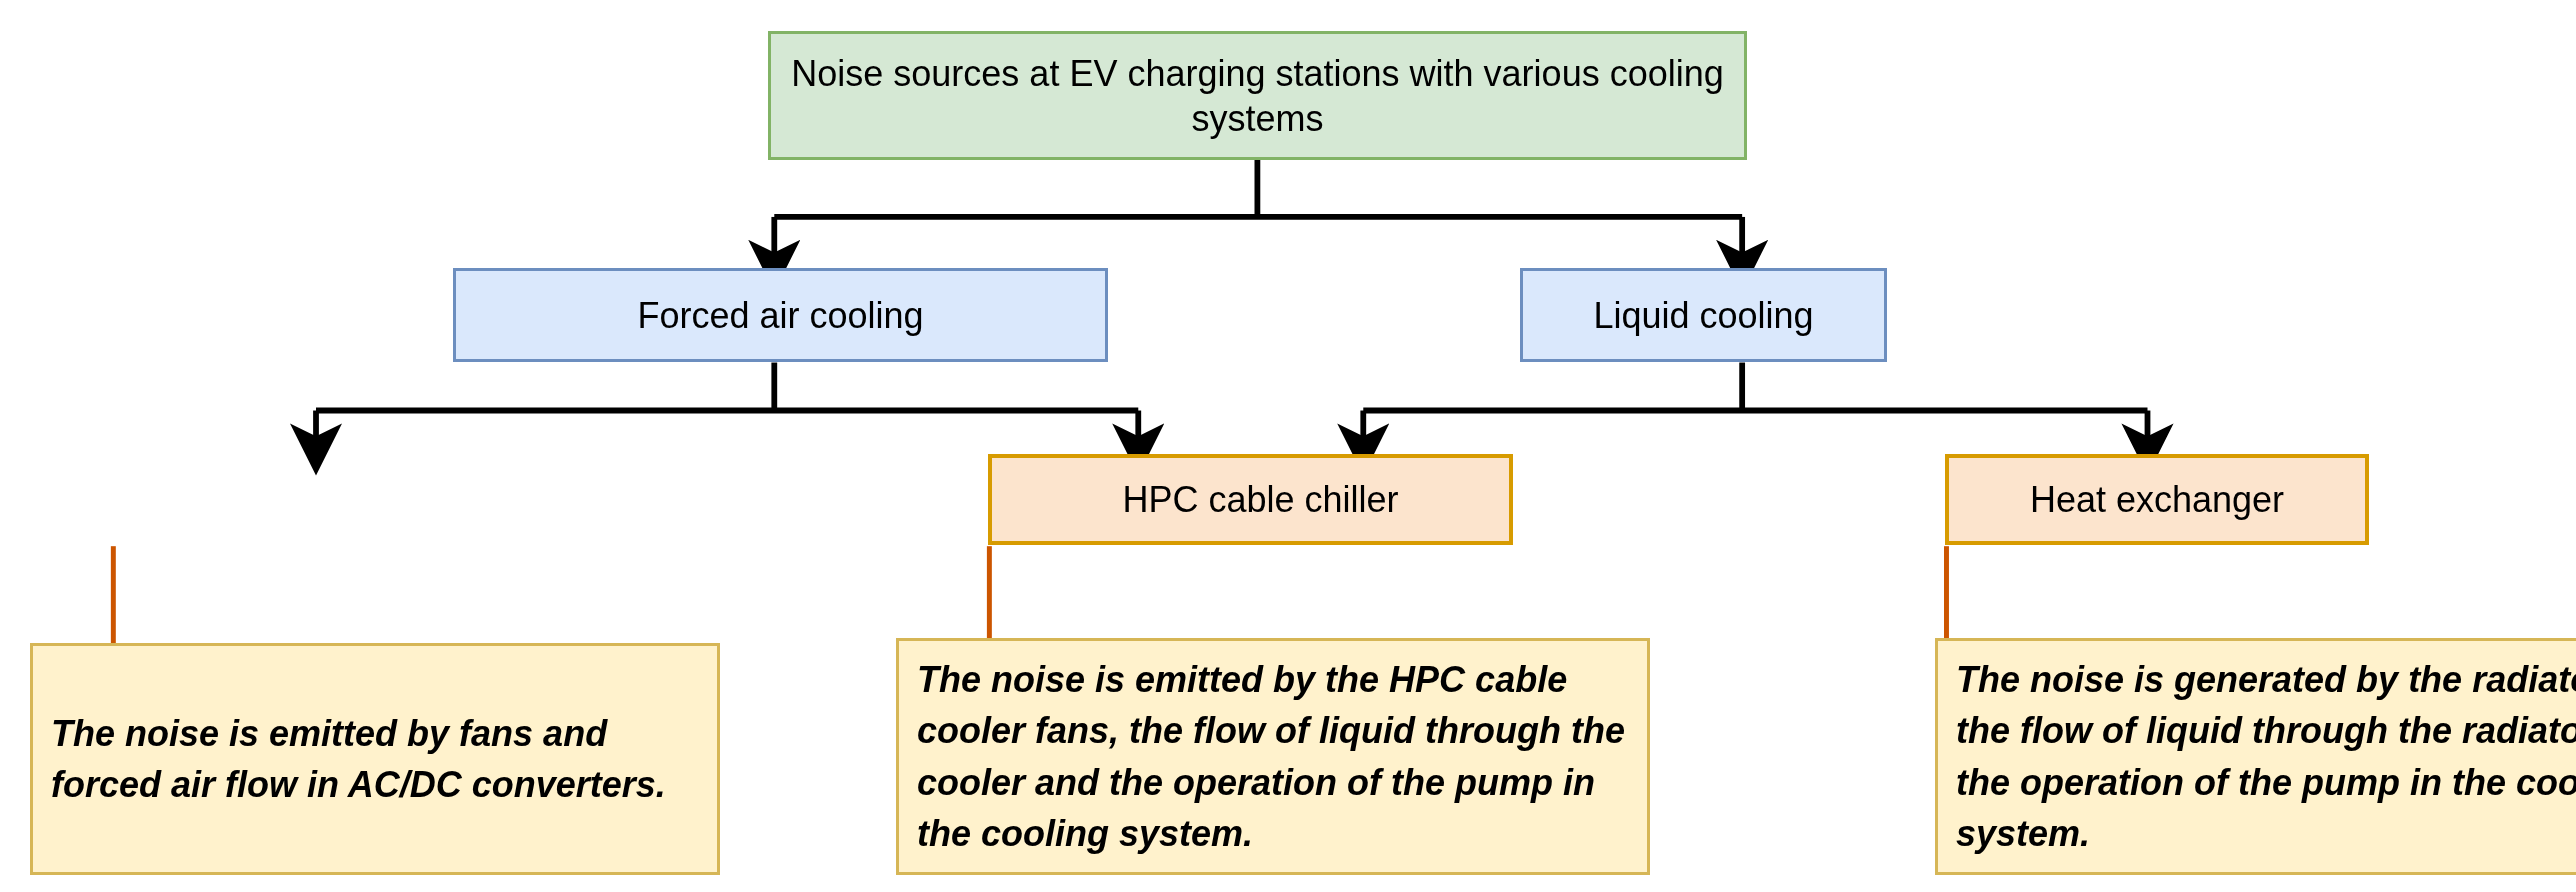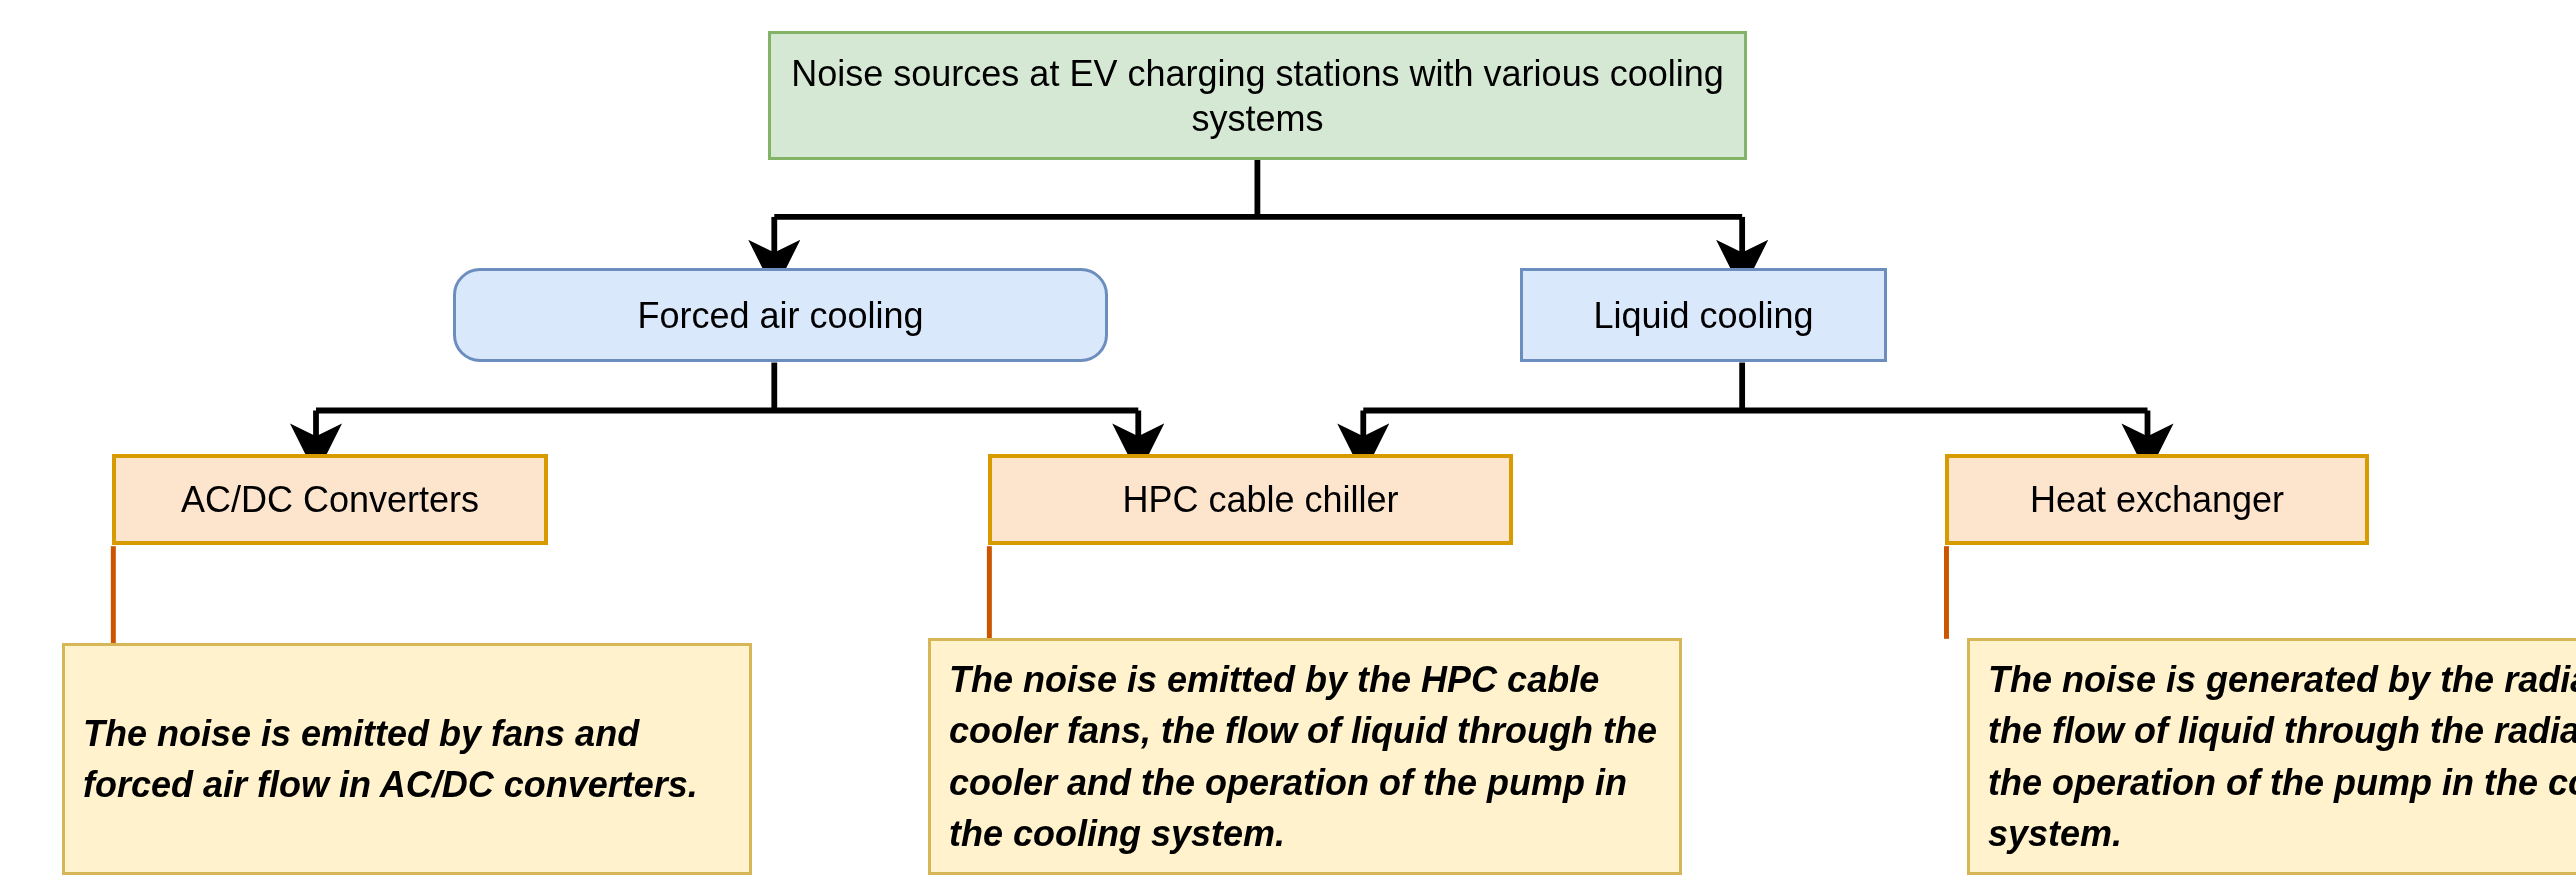--- a/index.html
+++ b/index.html
@@ -53,21 +53,20 @@
   .node-note {
     background: #fff2cc;
     border: 3.3px solid #d6b656;
     font-size: 36px;
     font-style: italic;
     font-weight: bold;
     text-align: left;
     justify-content: flex-end;
     padding: 16px 18px;
     line-height: 1.42;
-    margin-left: 32px;
   }
   .node-note .note-text {
     display: block;
     width: 100%;
   }
 </style>
 </head>
 <body>
 
 <div id="stage">
@@ -104,31 +103,28 @@
       <path d="M 137 660 L 137 778" stroke="#cc5500" stroke-width="6" fill="none"></path>
       <path d="M 1196 660 L 1196 772" stroke="#cc5500" stroke-width="6" fill="none"></path>
       <path d="M 2353 660 L 2353 772" stroke="#cc5500" stroke-width="6" fill="none"></path>
     </g>
   </svg>
 
   <div class="node node-root" style="left:768px; top:13.2px; width:979px; height:129px;margin-top:18px;">
     <span>Noise sources at EV charging stations with various cooling systems</span>
   </div>
 
-  <div class="node node-branch" style="left:453px; top:268px; width:655px; height:94px;border-radius:27px;">
+  <div class="node node-branch" style="left:453px; top:268px; width:655px; height:94px;">
     <span>Forced air cooling</span>
   </div>
 
   <div class="node node-branch" style="left:1520px; top:268px; width:367px; height:94px;">
     <span>Liquid cooling</span>
   </div>
 
-  <div class="node node-leaf" style="left:112px; top:454px; width:436px; height:91px;">
-    <span>AC/DC Converters</span>
-  </div>
 
   <div class="node node-leaf" style="left:988px; top:454px; width:525px; height:91px;padding-left:20px;">
     <span>HPC cable chiller</span>
   </div>
 
   <div class="node node-leaf" style="left:1945px; top:454px; width:424px; height:91px;">
     <span>Heat exchanger</span>
   </div>
 
   <div class="node node-note" style="left:30px; top:643px; width:690px; height:232px;">

